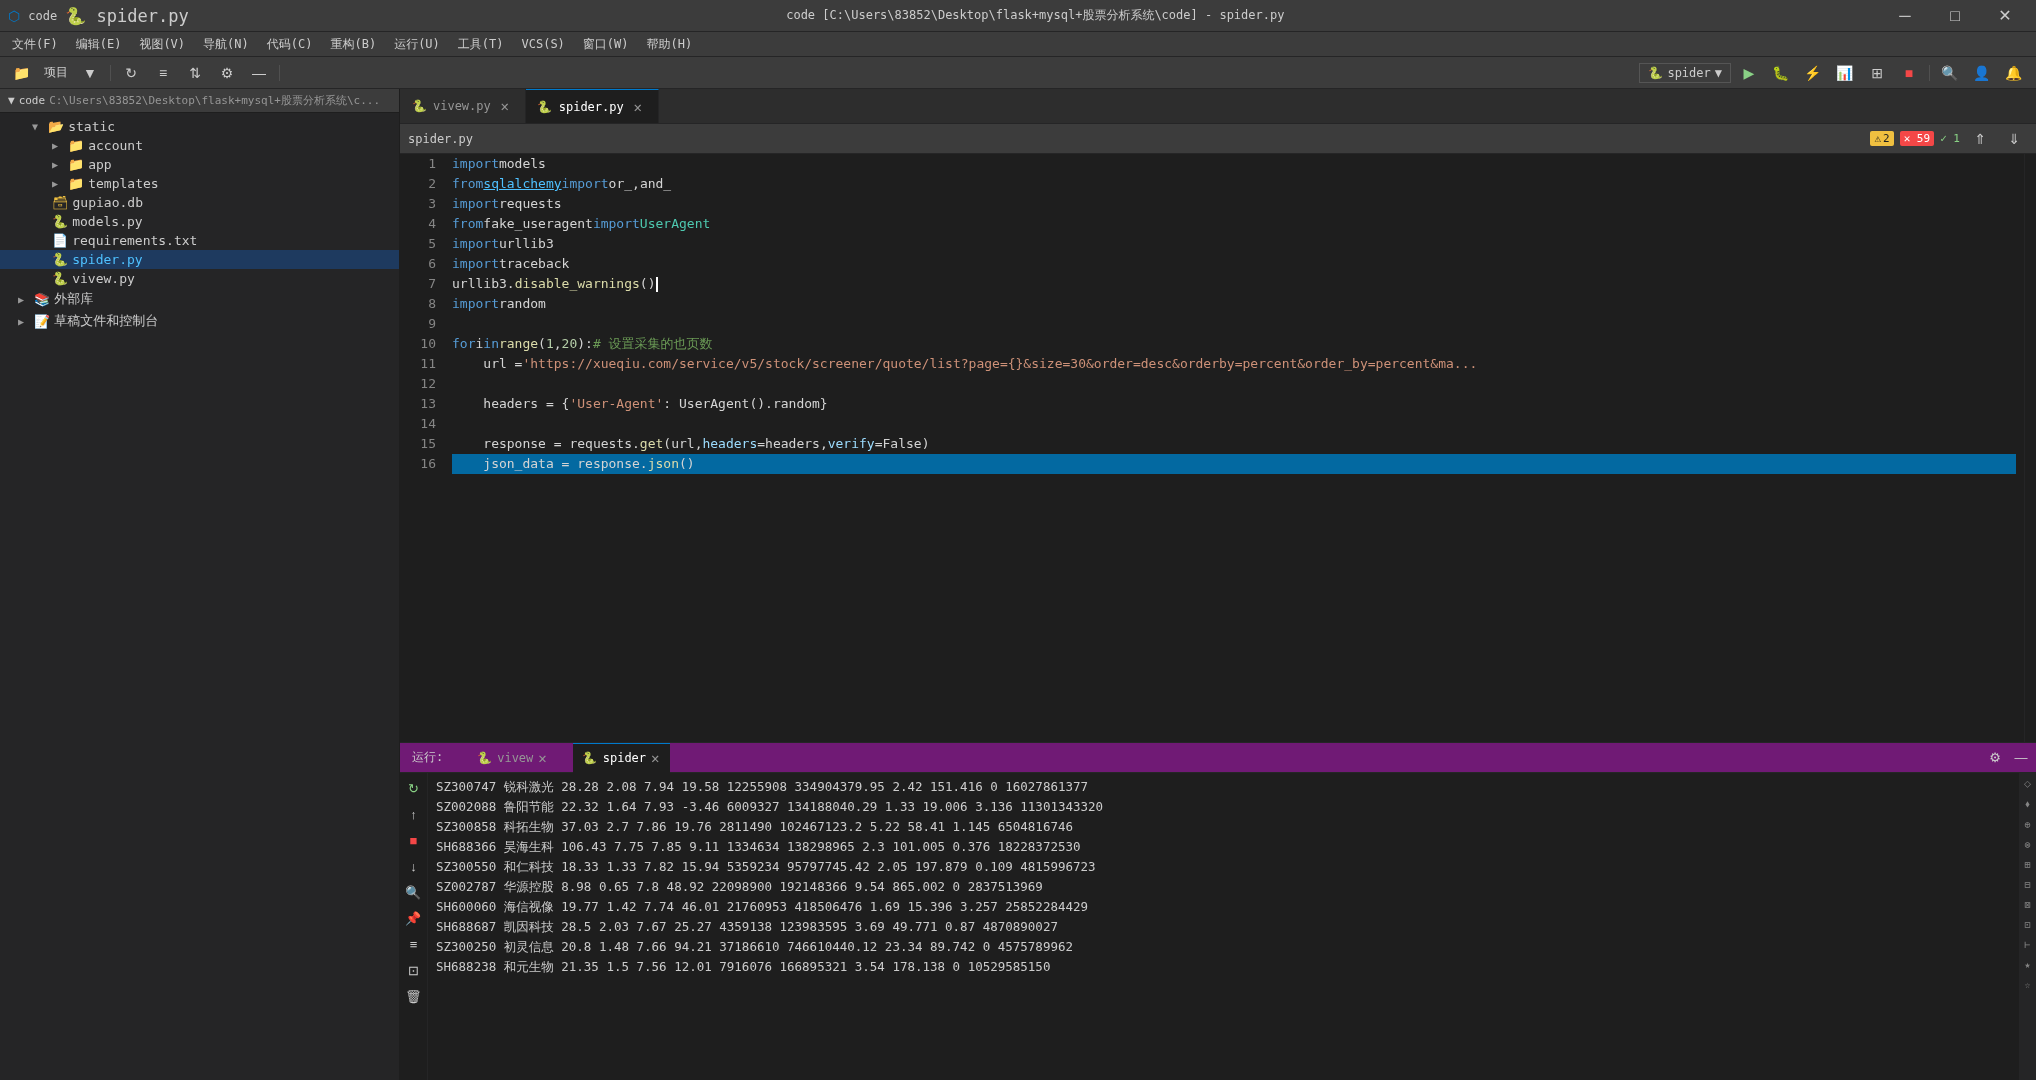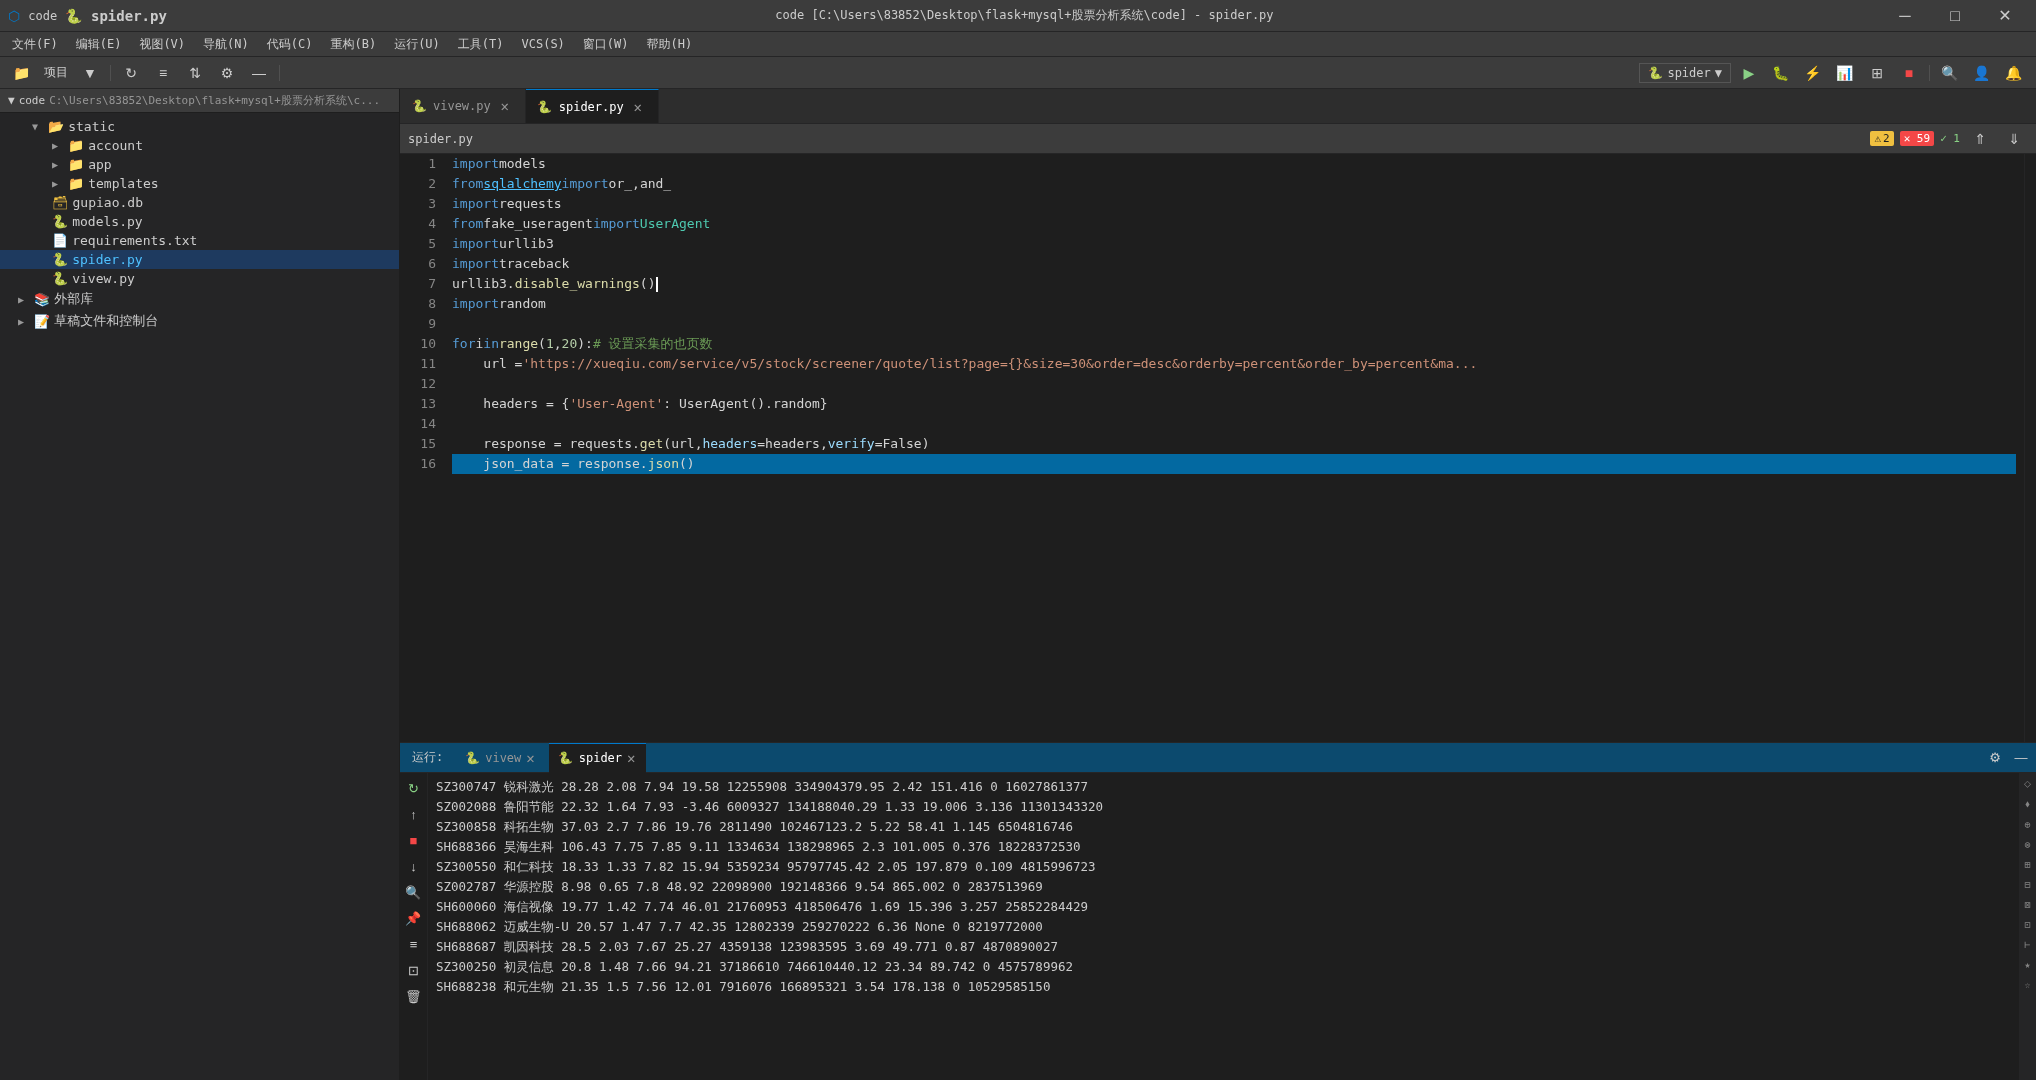--- a/index.html
+++ b/index.html
@@ -221,27 +221,27 @@
 
     
     .bottom-panel {
       height: 340px;
       background: #1e1e1e;
       border-top: 1px solid #252526;
       display: flex;
       flex-direction: column;
     }
     .bottom-tabs {
-      background: #0c4a6e;
+      background: #701a75;
       display: flex;
       align-items: center;
       height: 30px;
       border-bottom: 1px solid #252526;
       padding: 0 4px;
-      gap: 4px;
+      gap: 16px;
     }
     .bottom-tab {
       display: flex;
       align-items: center;
       padding: 0 10px;
       height: 30px;
       cursor: pointer;
       color: #969696;
       font-size: 12px;
       gap: 5px;
@@ -330,21 +330,21 @@
 
     .run-icon { color: #89d185; }
     .stop-icon { color: #f44747; }
   </style>
 </head>
 <body>
 
 <div class="title-bar">
   <span class="title-bar-icon">⬡</span>
   <span style="color:#cccccc;font-size:12px;">code</span>
-  <span style="color:#cccccc;font-size:14px;font-weight:bold;">🐍 spider.py</span>
+  <span style="color:#cccccc;font-size:17px;">🐍 spider.py</span>
   <span class="title-bar-title">code [C:\Users\83852\Desktop\flask+mysql+股票分析系统\code] - spider.py</span>
   <div class="title-bar-controls">
     <button class="title-bar-btn">─</button>
     <button class="title-bar-btn">□</button>
     <button class="title-bar-btn close">✕</button>
   </div>
 </div>
 
 <div class="menu-bar">
   <div class="menu-item">文件(F)</div>
@@ -641,21 +641,20 @@
         </div>
 
         <div class="bottom-content">
           <div class="output-line">SZ300747 锐科激光 28.28 2.08 7.94 19.58 12255908 334904379.95 2.42 151.416 0 16027861377</div>
           <div class="output-line">SZ002088 鲁阳节能 22.32 1.64 7.93 -3.46 6009327 134188040.29 1.33 19.006 3.136 11301343320</div>
           <div class="output-line">SZ300858 科拓生物 37.03 2.7 7.86 19.76 2811490 102467123.2 5.22 58.41 1.145 6504816746</div>
           <div class="output-line">SH688366 昊海生科 106.43 7.75 7.85 9.11 1334634 138298965 2.3 101.005 0.376 18228372530</div>
           <div class="output-line">SZ300550 和仁科技 18.33 1.33 7.82 15.94 5359234 95797745.42 2.05 197.879 0.109 4815996723</div>
           <div class="output-line">SZ002787 华源控股 8.98 0.65 7.8 48.92 22098900 192148366 9.54 865.002 0 2837513969</div>
           <div class="output-line">SH600060 海信视像 19.77 1.42 7.74 46.01 21760953 418506476 1.69 15.396 3.257 25852284429</div>
-          <div class="output-line">SH688062 迈威生物-U 20.57 1.47 7.7 42.35 12802339 259270222 6.36 None 0 8219772000</div>
           <div class="output-line">SH688687 凯因科技 28.5 2.03 7.67 25.27 4359138 123983595 3.69 49.771 0.87 4870890027</div>
           <div class="output-line">SZ300250 初灵信息 20.8 1.48 7.66 94.21 37186610 746610440.12 23.34 89.742 0 4575789962</div>
           <div class="output-line">SH688238 和元生物 21.35 1.5 7.56 12.01 7916076 166895321 3.54 178.138 0 10529585150</div>
         </div>
 
         <div class="side-icons">
           <div class="side-icon">⬦</div>
           <div class="side-icon">⬧</div>
           <div class="side-icon">⊕</div>
           <div class="side-icon">⊗</div>

